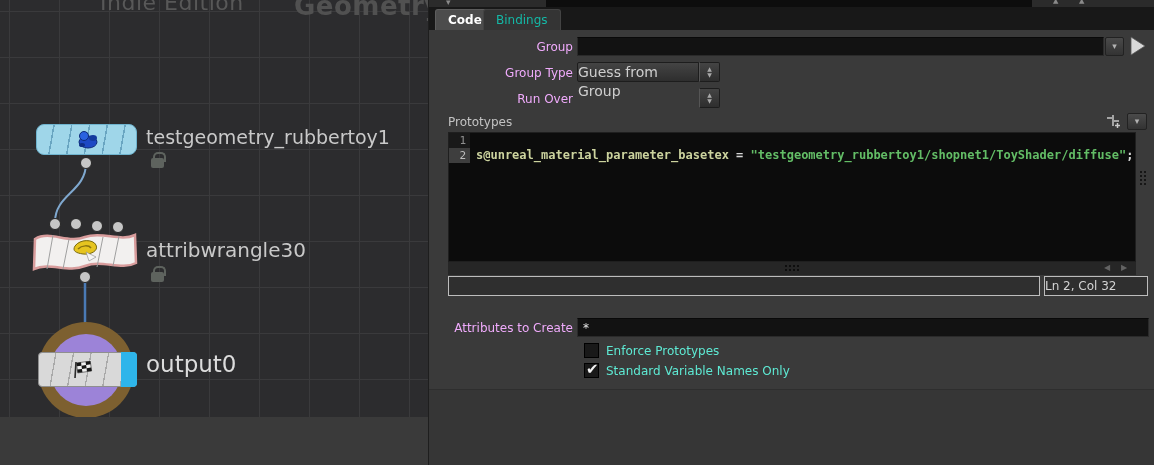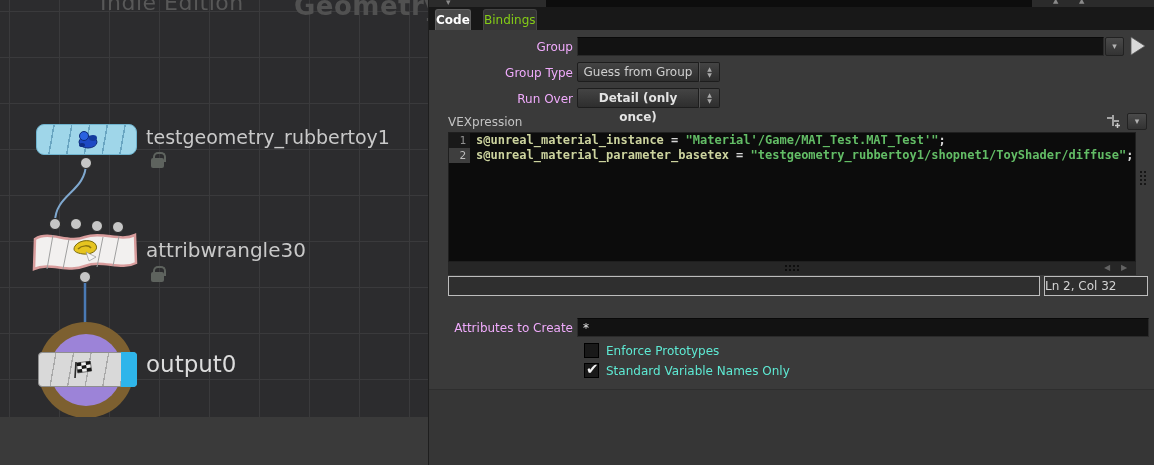--- a/index.html
+++ b/index.html
@@ -44,30 +44,30 @@
   
   .lock { position:absolute; width:13px; height:10px; background:#5e635e; border-radius:2px; }
   .lock:before { content:""; position:absolute; top:-6px; left:2px; width:9px; height:8px;
                  border:2px solid #5e635e; border-bottom:none; border-radius:5px 5px 0 0; }
   
   #panel { position:absolute; left:428px; top:0; width:726px; height:465px; background:#3a3a3a; border-left:1px solid #1e1e1e; }
   .top-sliver { position:absolute; left:0; top:0; width:726px; height:7px; background:#2b2b2b; overflow:hidden; }
   .sliver-field { position:absolute; left:117px; top:0; width:486px; height:7px; background:#0d0d0d; }
   .sliver-caret { position:absolute; top:-3px; font-size:9px; color:#8a8a8a; }
   .tabbar { position:absolute; left:0; top:7px; width:726px; height:23px; background:#181818; }
-  .tab { position:absolute; top:2px; height:21px; padding:3px 0 0; font-size:12px; border-radius:3px 3px 0 0; }
+  .tab { position:absolute; top:2px; height:21px; padding:3px 12px 0; font-size:12px; border-radius:3px 3px 0 0; }
   .tab.active   { left:6px;  background:#4c4c4c; color:#fff; font-weight:bold; border:1px solid #5d5d5d; border-bottom:none; }
-  .tab.inactive { left:54px; background:#343434; color:#84cc16; border:1px solid #434343; border-bottom:none; }
+  .tab.inactive { left:54px; background:#343434; color:#14b8a6; border:1px solid #434343; border-bottom:none; }
   .plabel { position:absolute; left:4px; width:140px; text-align:right; font-size:12px; color:#f0abfc; }
   .dark-field { position:absolute; background:#121212; border:1px solid #2a2a2a; border-top-color:#090909; height:19px;
                 color:#e8e8e8; font-size:12px; padding:2px 5px; font-family:"DejaVu Sans", sans-serif; }
   .mini-drop { position:absolute; width:19px; height:19px; background:linear-gradient(#4a4a4a,#333); border:1px solid #222;
                color:#b2b2b2; font-size:9px; text-align:center; line-height:17px; border-radius:2px; }
   .combo { position:absolute; width:122px; height:20px; background:linear-gradient(#444,#2e2e2e); border:1px solid #1d1d1d;
-           border-radius:2px 0 0 2px; color:#cfcfcf; font-size:12px; text-align:center; line-height:19px; }
+           border-radius:2px 0 0 2px; color:#cfcfcf; font-size:14px; line-height:19px; }
   .combo.bold { font-weight:bold; color:#e3e3e3; }
   .spinner { position:absolute; width:21px; height:20px; background:linear-gradient(#444,#2e2e2e); border:1px solid #1d1d1d;
              border-left:1px solid #555; border-radius:0 2px 2px 0; color:#a9a9a9; font-size:6px;
              display:flex; flex-direction:column; align-items:center; justify-content:center; line-height:6px; }
   
   .editor { position:absolute; left:19px; top:132px; width:688px; height:130px; background:#0c0c0c; border:1px solid #1f1f1f;
             font-family:"DejaVu Sans Mono", monospace; font-size:12px; font-weight:bold; overflow:hidden; }
   .code-row { display:flex; height:15px; line-height:15px; }
   .gut { width:21px; background:#191919; color:#8f8f8f; font-weight:normal; font-size:11px; text-align:right; padding-right:4px; flex:none; }
   .gut.cur { background:#3e3e3e; color:#bdbdbd; }
@@ -182,40 +182,38 @@
     </svg>
 
     <div class="plabel" style="top:66px;">Group Type</div>
     <div class="combo" style="left:148px; top:62px;">Guess from Group</div>
     <div class="spinner" style="left:270px; top:62px;">
       <span>▲</span>
       <span>▼</span>
     </div>
 
     <div class="plabel" style="top:92px;">Run Over</div>
-    <div class="combo bold" style="left:148px; top:88px;">Detail (only once)</div>
     <div class="spinner" style="left:270px; top:88px;">
       <span>▲</span>
       <span>▼</span>
     </div>
 
-    <div class="vex-label">VEXpression</div>
+    <div class="vex-label">Prototypes</div>
     <svg class="kf-icon" width="16" height="16">
       <line x1="8" y1="2" x2="8" y2="13" stroke="#c9c9c9" stroke-width="1.5"></line>
       <line x1="2" y1="5" x2="7" y2="5" stroke="#c9c9c9" stroke-width="1.5"></line>
       <line x1="9" y1="8" x2="14" y2="8" stroke="#c9c9c9" stroke-width="1.5"></line>
       <line x1="10" y1="12.5" x2="15" y2="12.5" stroke="#c9c9c9" stroke-width="1.5"></line>
       <line x1="12.5" y1="10" x2="12.5" y2="15" stroke="#c9c9c9" stroke-width="1.5"></line>
     </svg>
     <div class="mini-drop vex-drop" style="position:absolute;"><span>▾</span></div>
 
     <div class="editor">
       <div class="code-row">
         <span class="gut">1</span>
-        <span class="code-text"><span class="tk-ident">s@unreal_material_instance</span><span class="tk-op"> = </span><span class="tk-str">"Material'/Game/MAT_Test.MAT_Test'"</span><span class="tk-op">;</span></span>
       </div>
       <div class="code-row">
         <span class="gut cur">2</span>
         <span class="code-text"><span class="tk-ident">s@unreal_material_parameter_basetex</span><span class="tk-op"> = </span><span class="tk-str">"testgeometry_rubbertoy1/shopnet1/ToyShader/diffuse"</span><span class="tk-op">;</span></span>
       </div>
     </div>
     <div class="rail">
       <div class="grip-v"></div>
     </div>
     <div class="ebar">

